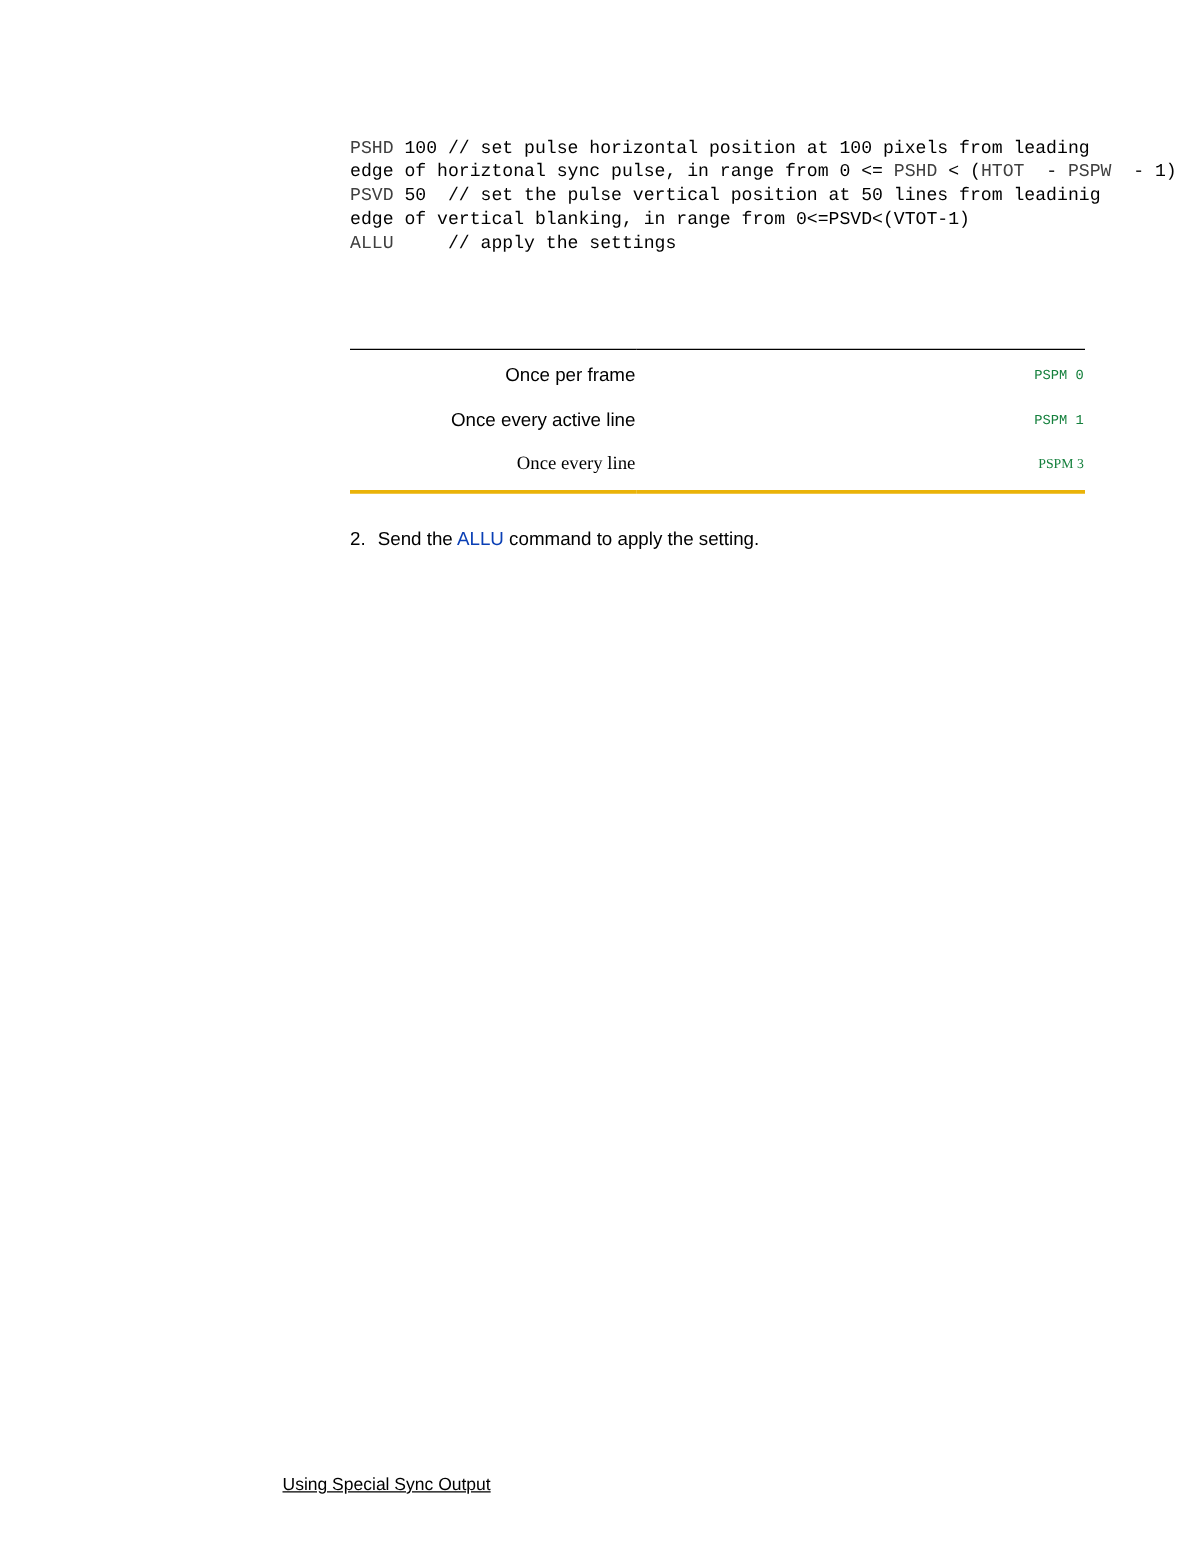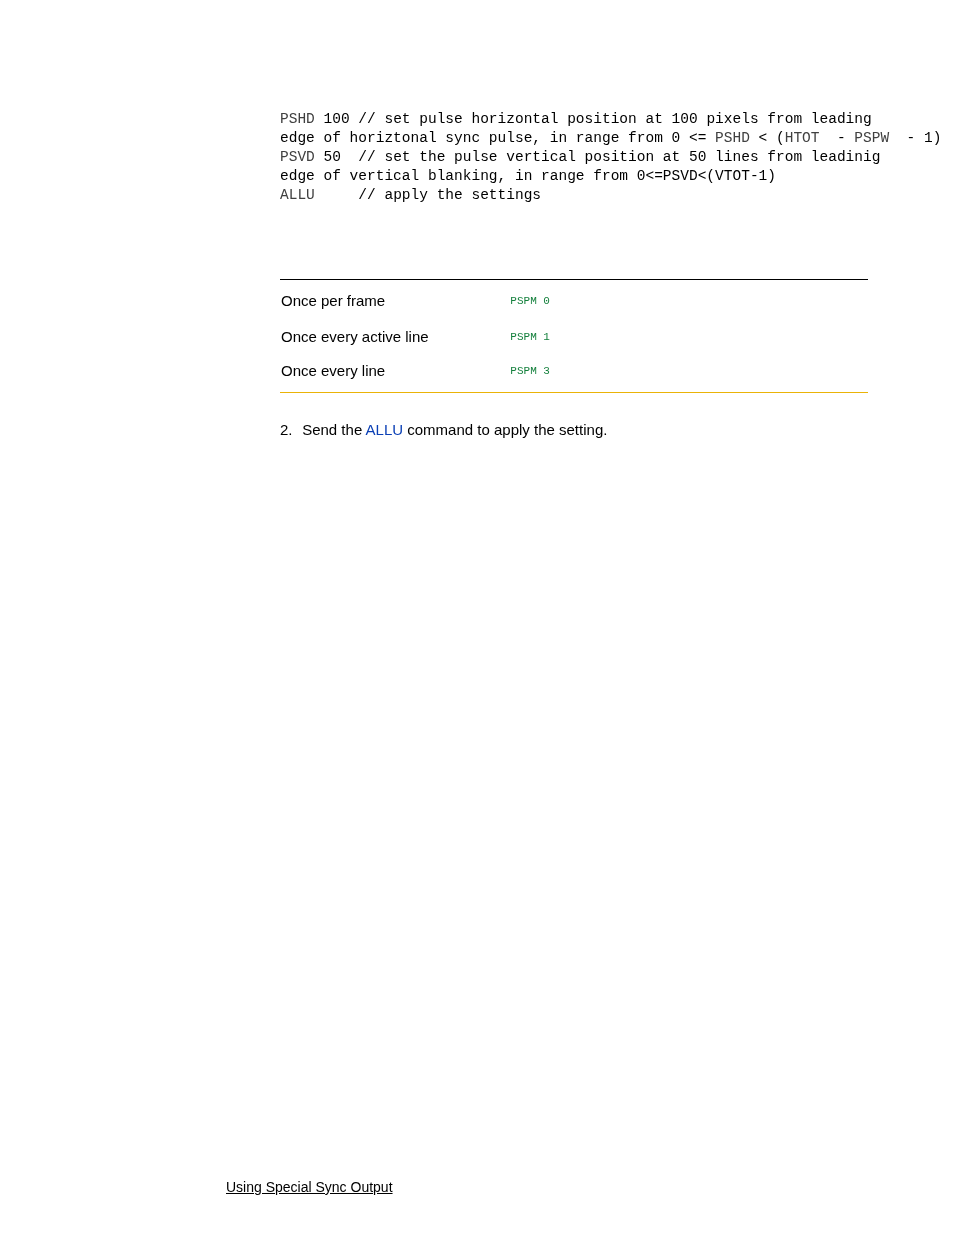--- a/index.html
+++ b/index.html
@@ -51,24 +51,26 @@
   }
   table.cmd-table tr.toprow td {
     border-top: 1px solid #000;
     padding-top: 10px;
     padding-bottom: 8px;
   }
   table.cmd-table tr td {
     padding-top: 6px;
     padding-bottom: 6px;
     vertical-align: middle;
+    text-align: right;
   }
   table.cmd-table tr.lastrow td {
-    border-bottom: 1px solid #eab308;
+    border-bottom: 3px solid #eab308;
     padding-bottom: 10px;
+    font-family: Liberation Serif, serif;
   }
   table.cmd-table td.cmd {
     font-family: "Courier New", Courier, monospace;
     color: #15803d;
     font-size: 11px;
   }
   table.cmd-table td.col1 {
     width: 39%;
   }
   .link {

